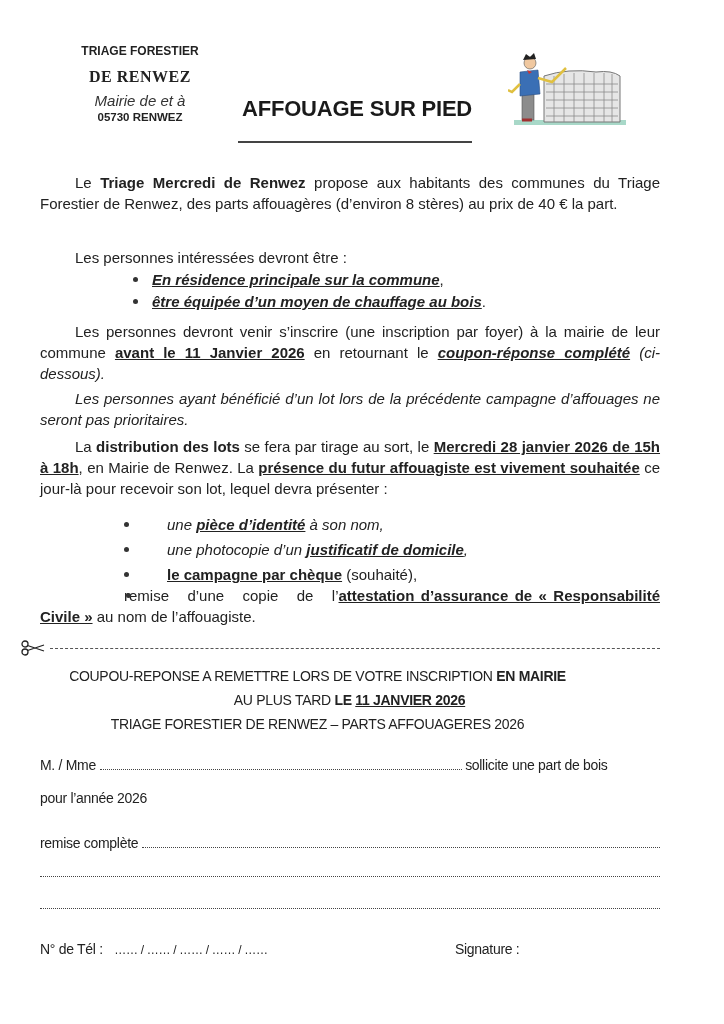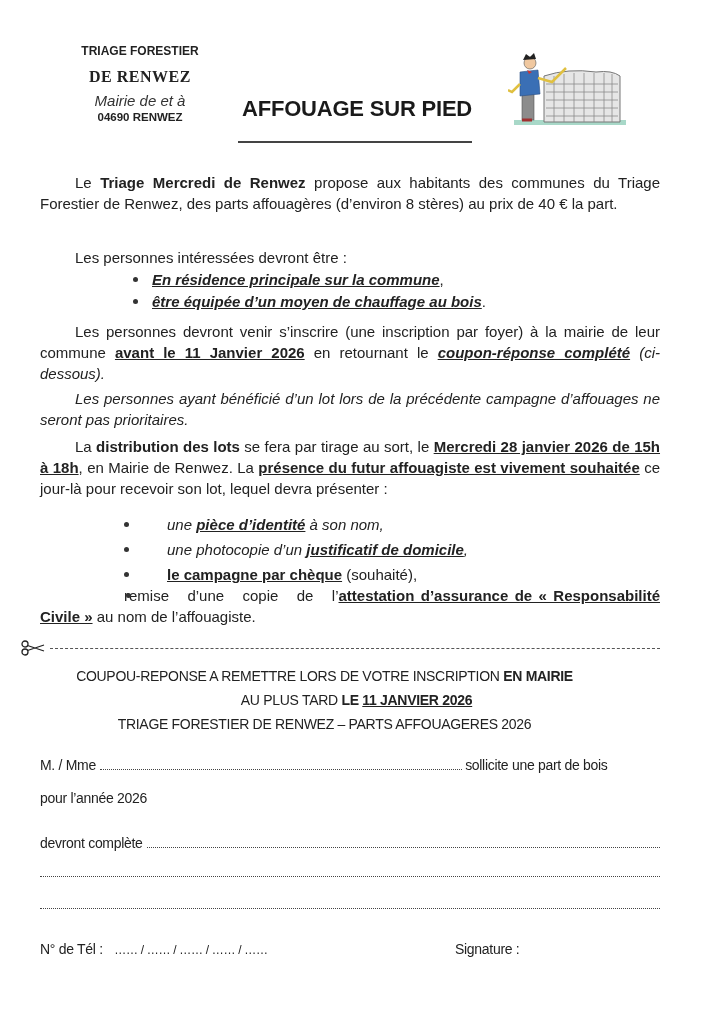--- a/index.html
+++ b/index.html
@@ -27,30 +27,30 @@
 
   .bullet { position: absolute; font-family: "Liberation Sans", sans-serif; font-size: 15px; line-height: 21px; color: #222; }
   .dot { display: inline-block; width: 5px; height: 5px; border-radius: 50%; background: #333; vertical-align: middle; margin-right: 14px; position: relative; top: -2px; }
 
   
   #cutline { left: 20px; top: 640px; width: 640px; height: 16px; }
   #cutline .dash { position: absolute; left: 30px; right: 0; top: 8px; border-top: 1px dashed #555; }
 
   
   .cp { font-family: "Liberation Sans", sans-serif; font-size: 14px; color: #222; letter-spacing: -0.3px; }
-  .center { left: 0; width: 635px; text-align: center; margin-left: 7px; }
+  .center { left: 0; width: 635px; text-align: center; }
   .dots { display: inline-block; border-bottom: 1px dotted #444; vertical-align: baseline; height: 12px; }
 </style>
 </head>
 <body>
 
 <div id="org1" class="abs hdr">TRIAGE FORESTIER</div>
 <div id="org2" class="abs hdr">DE RENWEZ</div>
 <div id="org3" class="abs hdr">Mairie de et à</div>
-<div id="org4" class="abs hdr">04690 RENWEZ</div>
+<div id="org4" class="abs hdr">05730 RENWEZ</div>
 
 <div id="title" class="abs">AFFOUAGE SUR PIED</div>
 
 <svg id="illustration" class="abs" viewBox="0 0 122 84">
 
   <rect x="6" y="74" width="112" height="5" fill="#a8d8c8"></rect>
 
   <g>
     <path d="M36 30 Q60 22 88 26 Q104 24 112 30 L112 76 L36 76 Z" fill="#e6e6e6" stroke="#777" stroke-width="1"></path>
     <g stroke="#8a8a8a" stroke-width="0.8" fill="none">
@@ -125,21 +125,21 @@
 <div class="abs cp center" style="top:716px;">TRIAGE FORESTIER DE RENWEZ – PARTS AFFOUAGERES 2026</div>
 
 <div class="abs cp" style="left:40px; top:757px; width:620px;">
   <span>M. / Mme</span>
   <span class="dots" style="width:362px;"></span>
   <span>sollicite une part de bois</span>
 </div>
 <div class="abs cp" style="left:40px; top:790px;">pour l’année 2026</div>
 
 <div class="abs cp" style="left:40px; top:835px; width:620px; display:flex;">
-  <span style="white-space:nowrap; margin-right:4px;">devront complète</span>
+  <span style="white-space:nowrap; margin-right:4px;">remise complète</span>
   <span class="dots" style="flex:1;"></span>
 </div>
 <div class="abs" style="left:40px; top:866px; width:620px; height:10px; border-bottom:1px dotted #444;"></div>
 <div class="abs" style="left:40px; top:898px; width:620px; height:10px; border-bottom:1px dotted #444;"></div>
 
 <div class="abs cp" style="left:40px; top:941px;">
   <span>N° de Tél :</span>
   <span style="margin-left:8px; font-size:12px;">…… / …… / …… / …… / ……</span>
 </div>
 <div class="abs cp" style="left:455px; top:941px;">Signature :</div>

